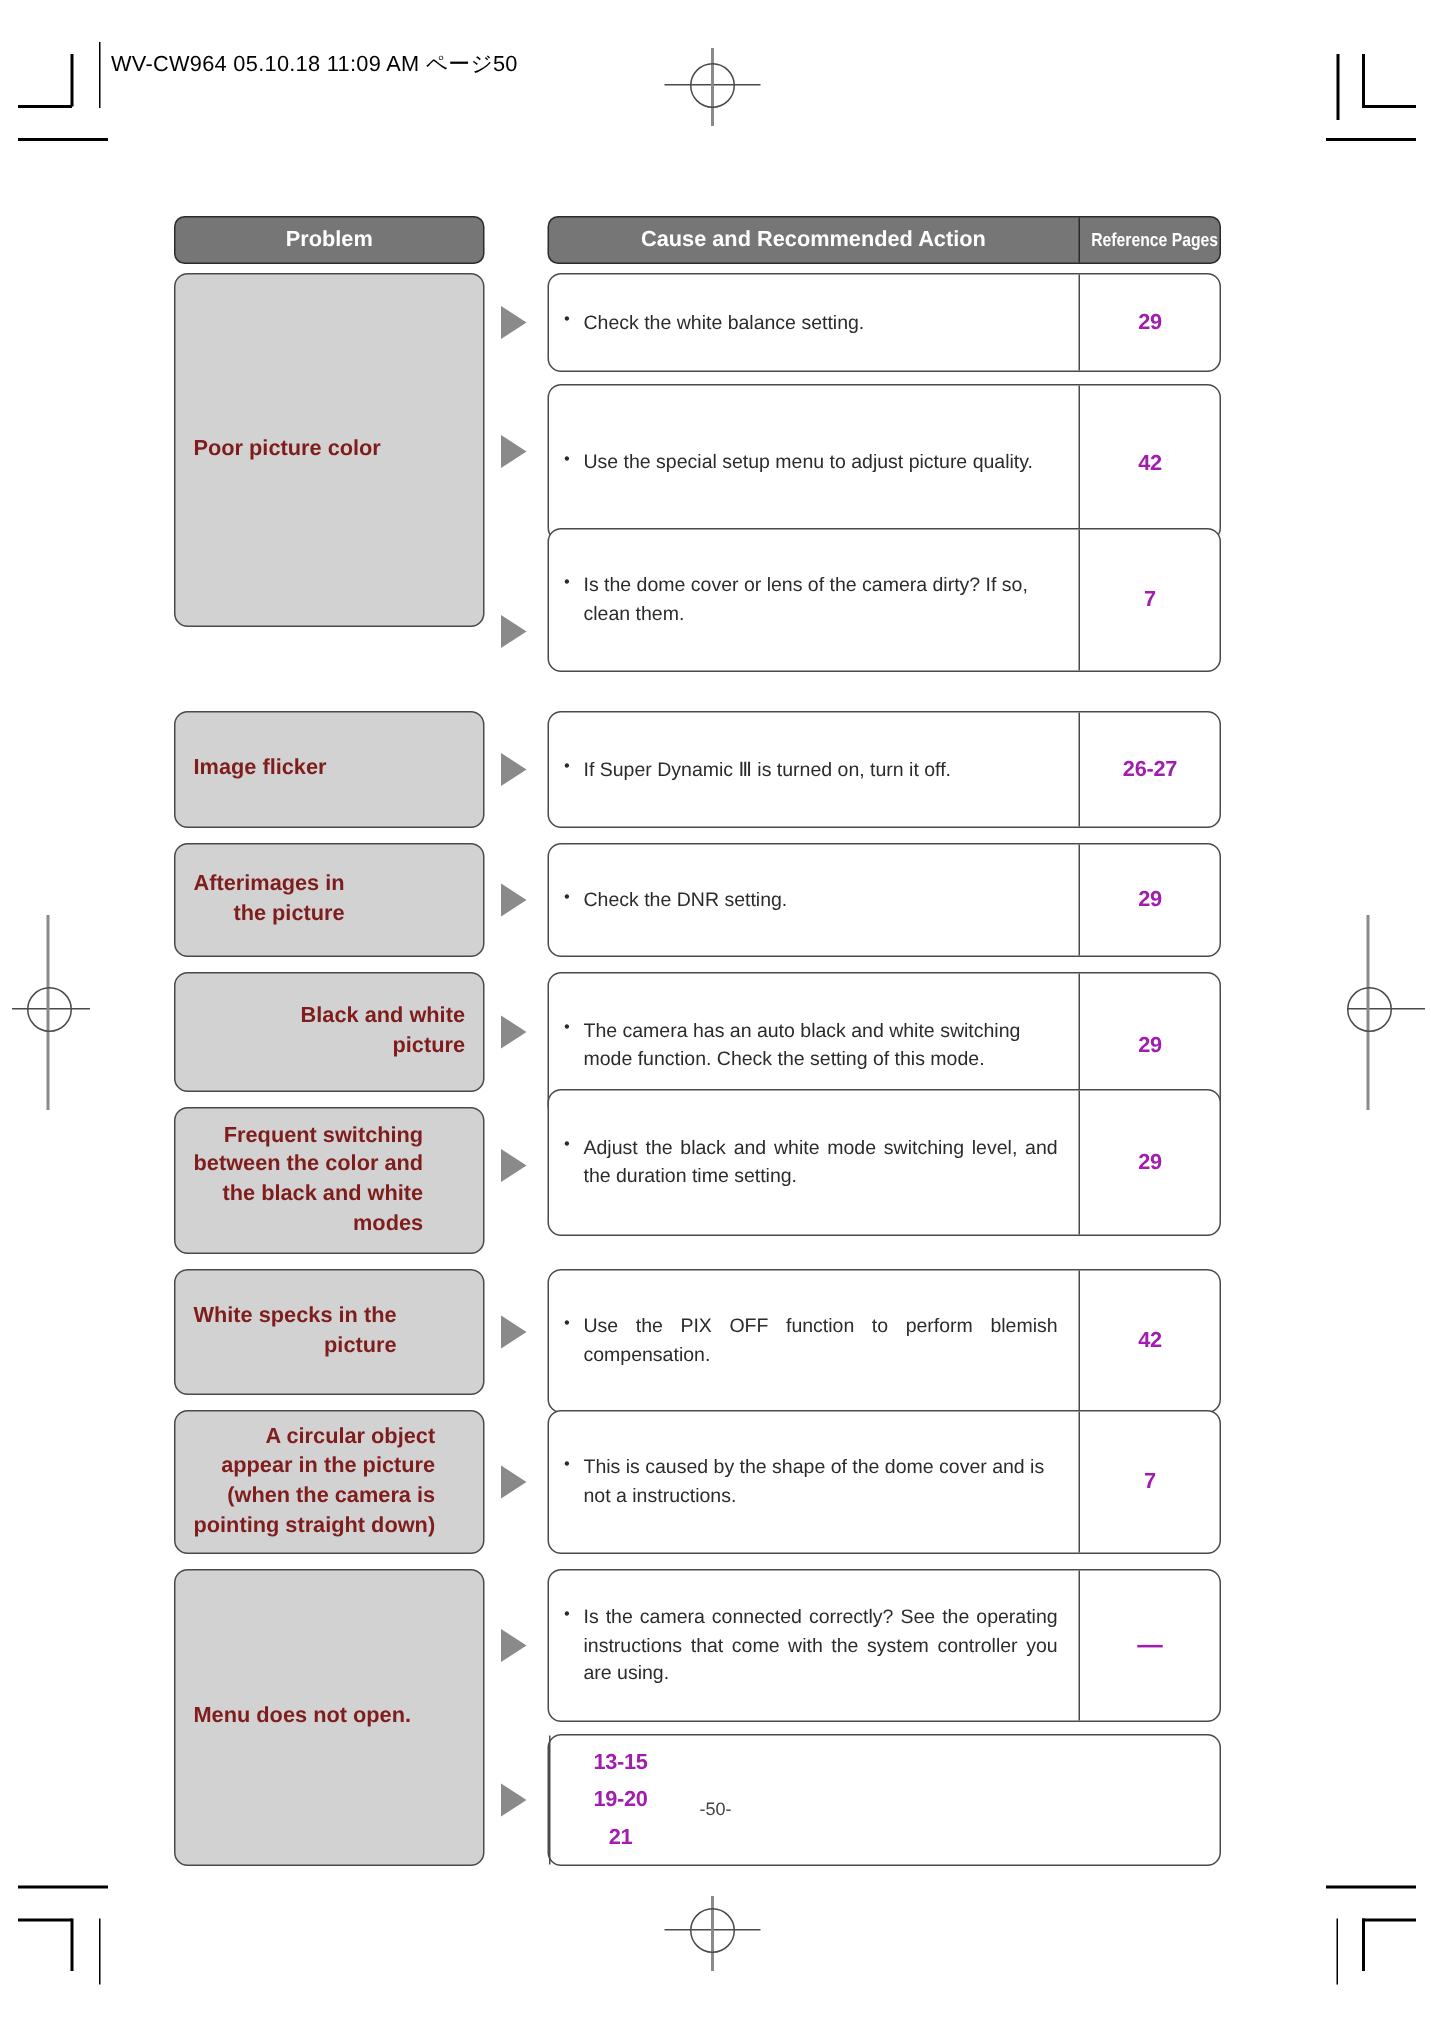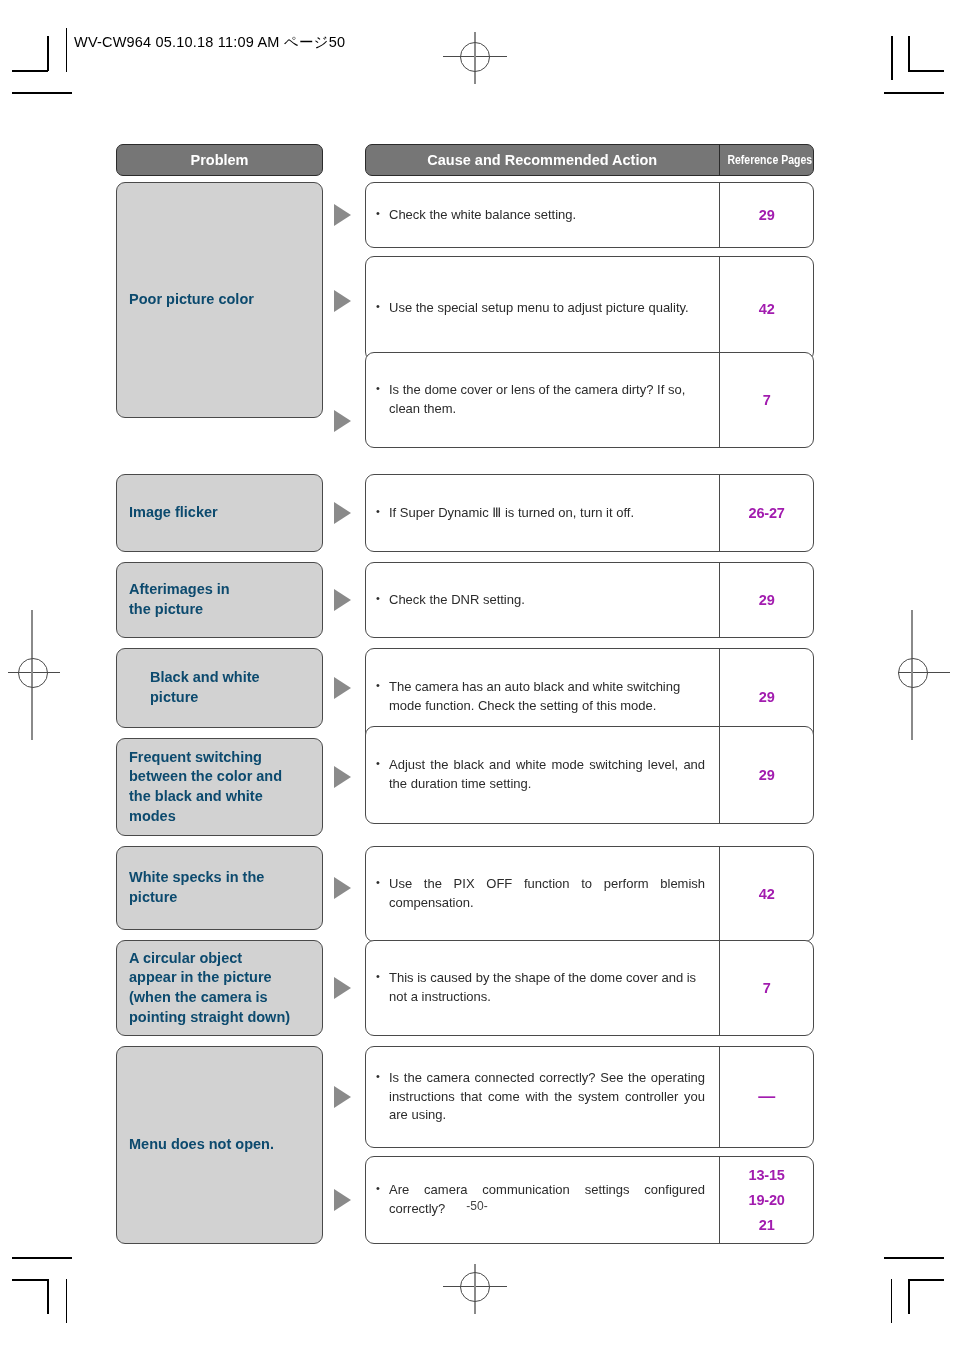--- a/index.html
+++ b/index.html
@@ -108,21 +108,22 @@
     border: 1.5px solid #4a4a4a;
     border-radius: 9px;
     display: flex;
     align-items: center;
     padding: 0 12px;
   }
   .problem-box .ptext {
     font-size: 14.5px;
     font-weight: bold;
     line-height: 1.35;
-    color: #0c4a6e;
+    color: #7f1d1d;
+    text-align: right;
   }
 
   .action-box {
     position: absolute;
     left: 0;
     width: 449px;
     box-sizing: border-box;
     background: #ffffff;
     border: 1.2px solid #4a4a4a;
     border-radius: 9px;
@@ -368,23 +369,20 @@
         <div class="action-box" style="top: 864px; height: 102px;">
           <div class="atext-wrap">
             <div class="atext justify">Is the camera connected correctly? See the operating instructions that come with the system controller you are using.</div>
           </div>
           <div class="vdiv"></div>
           <div class="ref-wrap">
             <div class="ref dash">—</div>
           </div>
         </div>
         <div class="action-box" style="top: 974px; height: 88px;">
-          <div class="atext-wrap">
-            <div class="atext justify">Are camera communication settings configured correctly?</div>
-          </div>
           <div class="vdiv"></div>
           <div class="ref-wrap">
             <div class="ref">13-15</div>
             <div class="ref">19-20</div>
             <div class="ref">21</div>
           </div>
         </div>
       </div>
   <div class="arrow" style="left: 218px; top: 22px;"></div>
       <div class="arrow" style="left: 218px; top: 108px;"></div>

